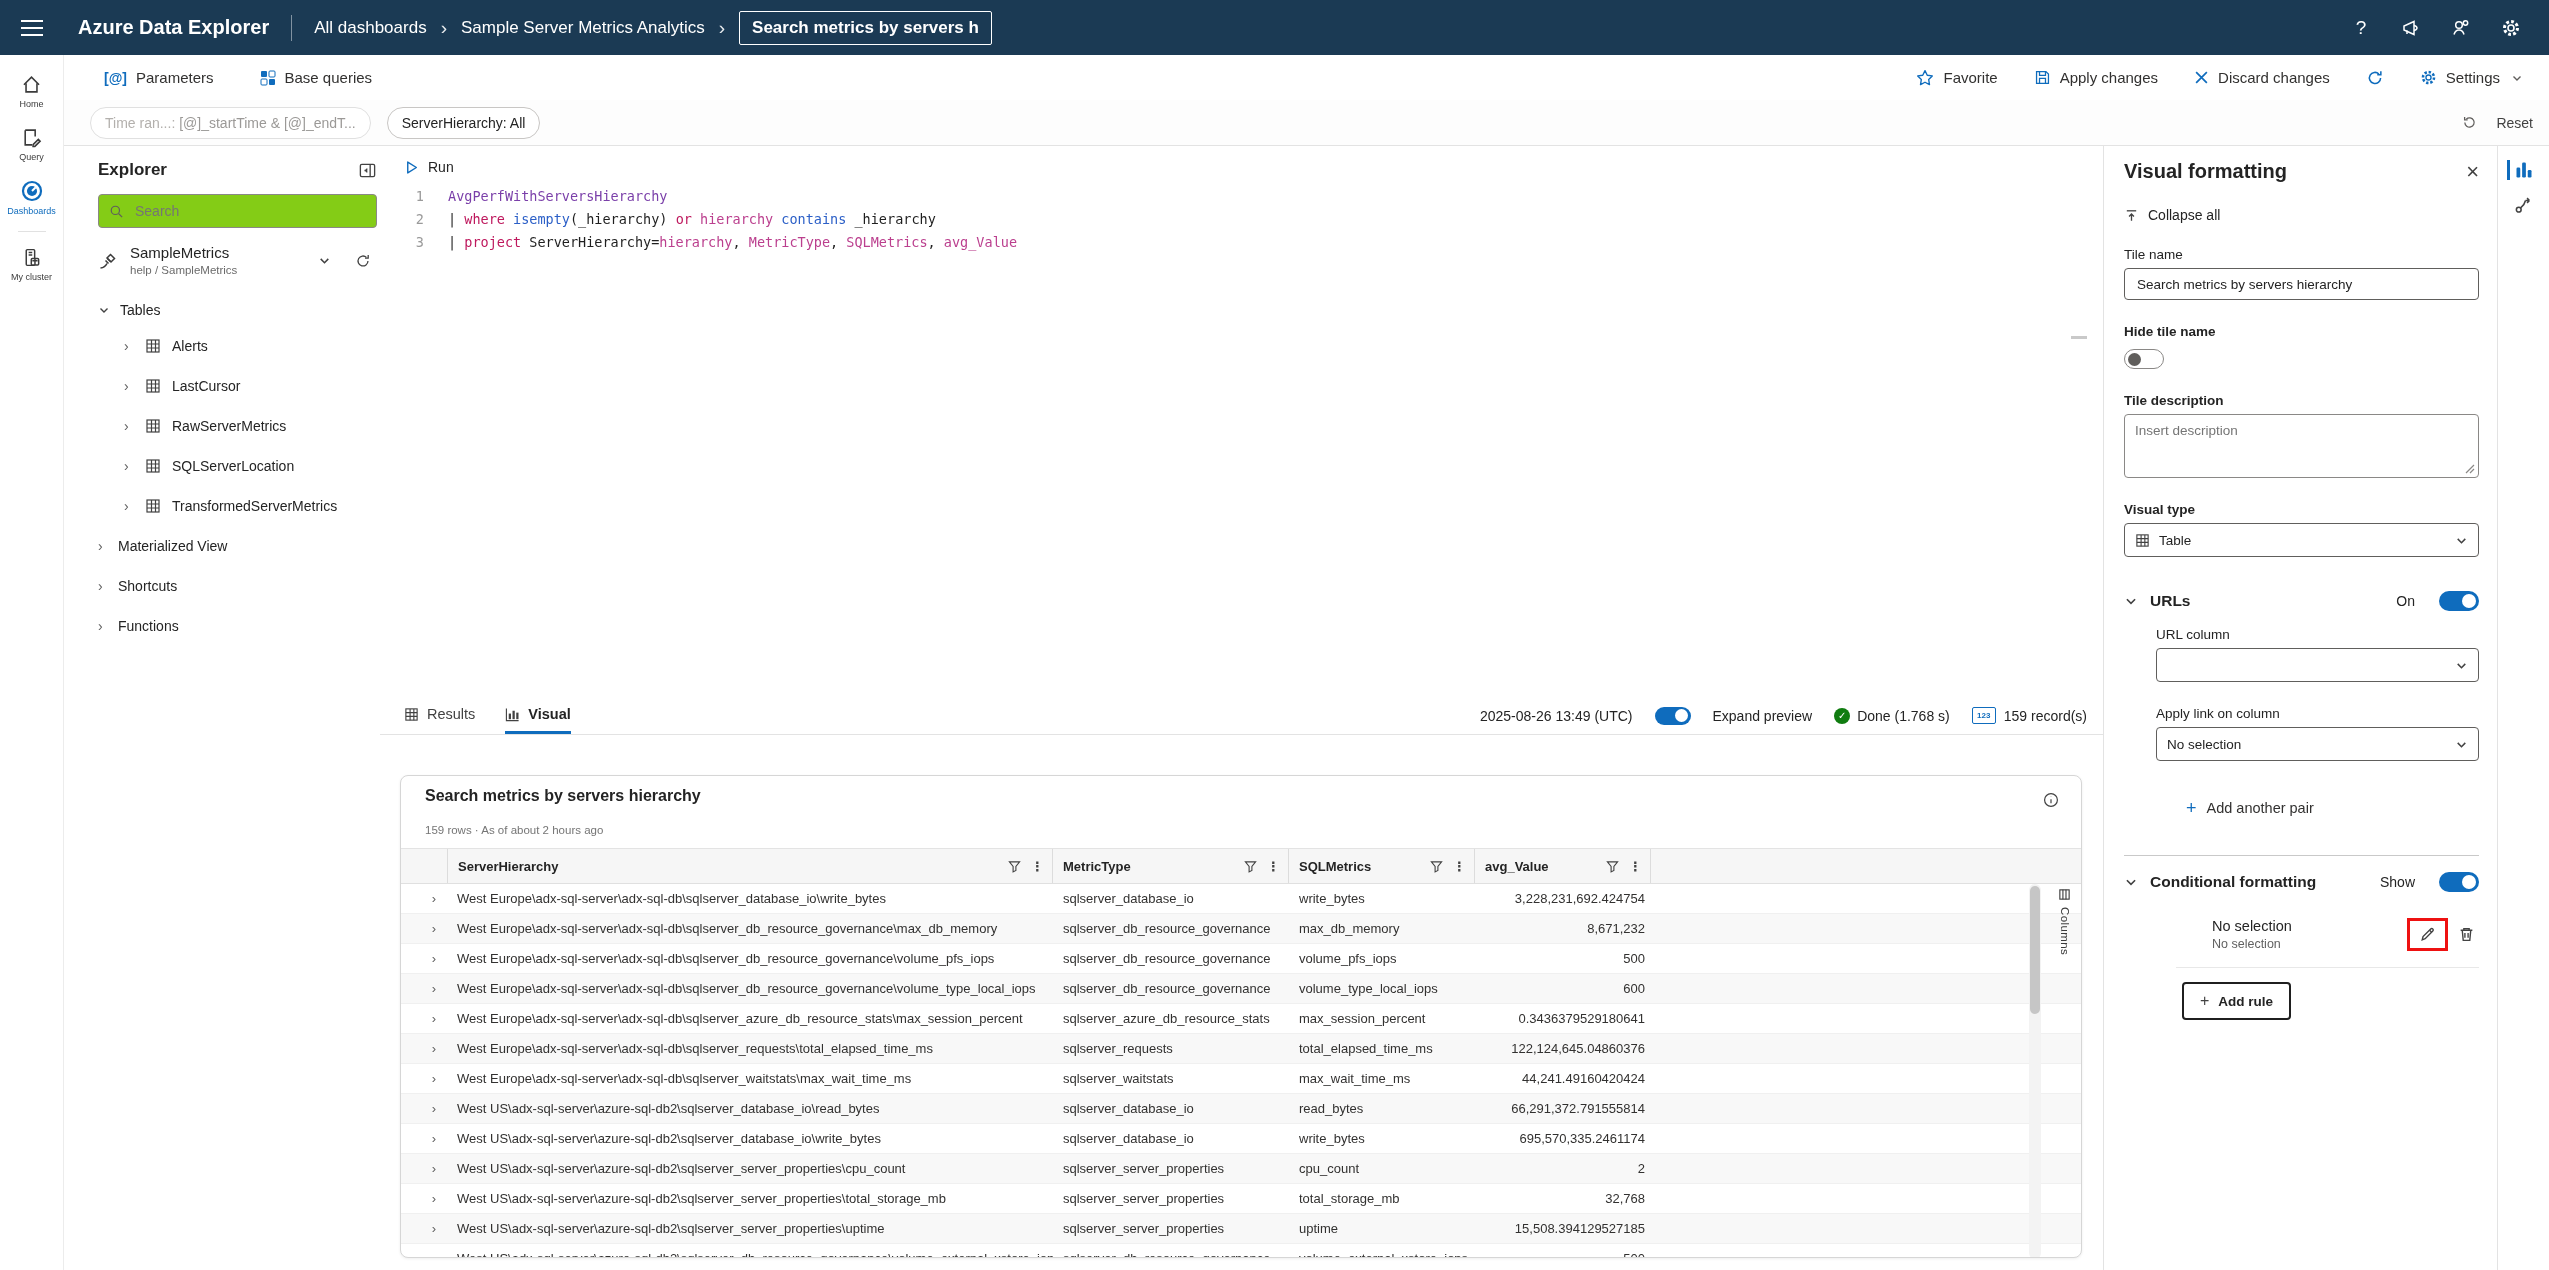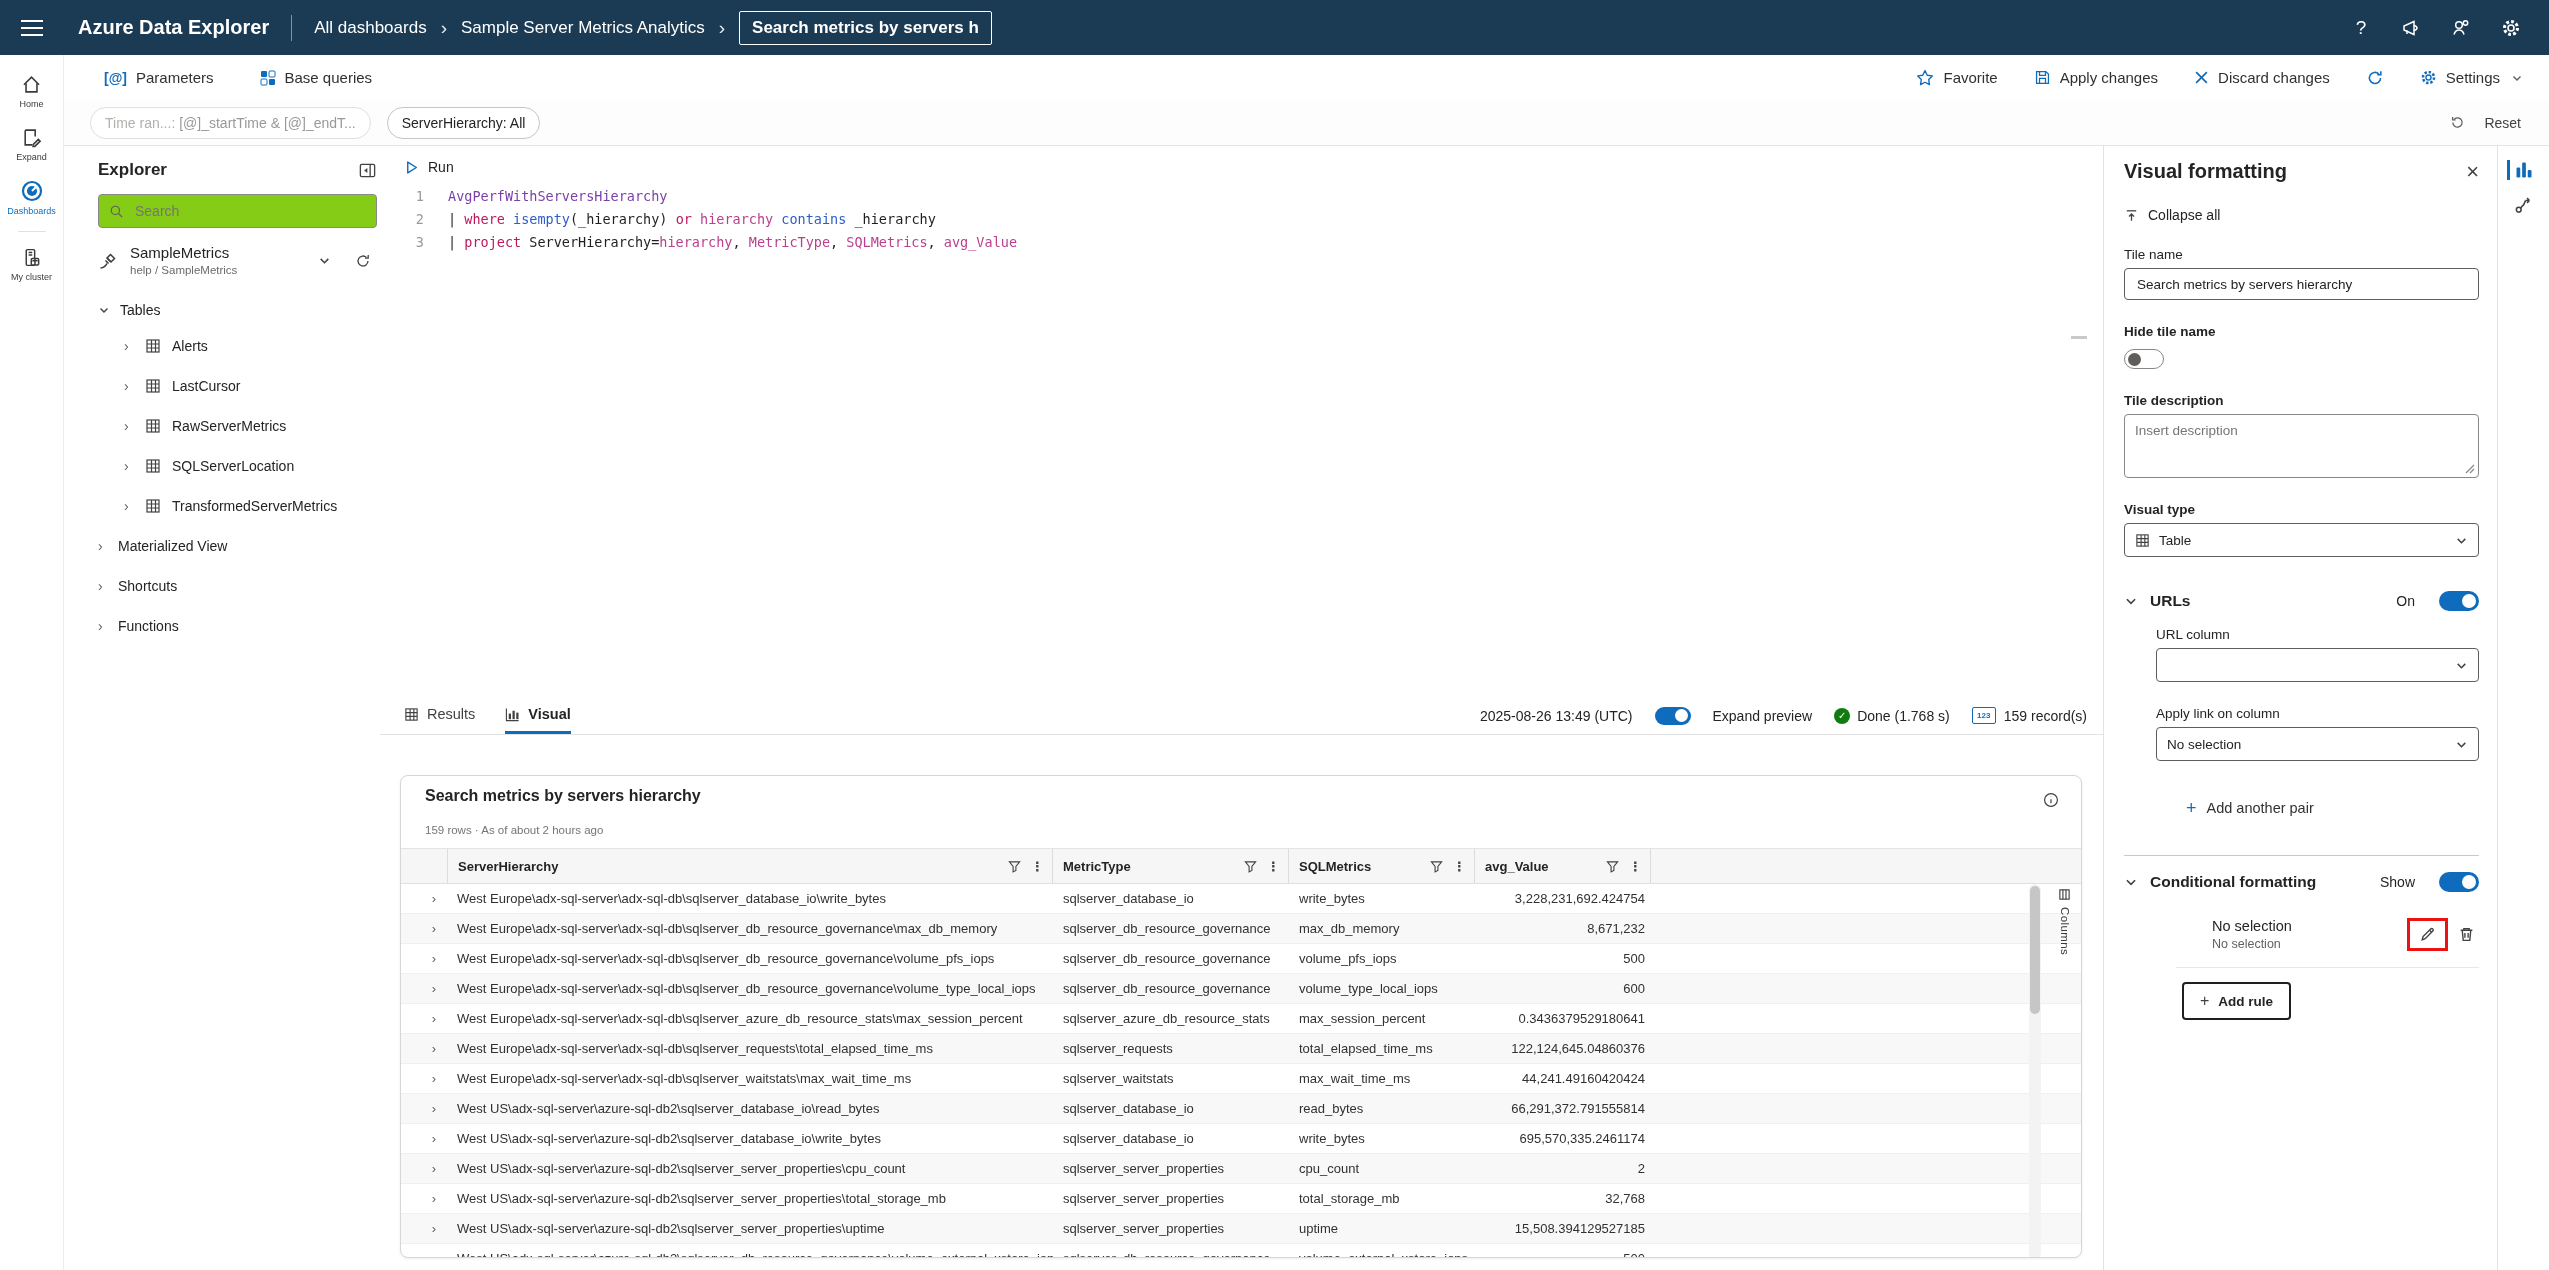--- a/index.html
+++ b/index.html
@@ -29,21 +29,21 @@
   .blue{color:#0f6cbd}
   .at-ic{font-weight:700;font-size:14px;color:#0f6cbd}
   .chev-sm{color:#605e5c;margin-left:2px}
 
   
   #filterbar{position:absolute;top:100px;left:64px;right:0;height:46px;background:#fdfdfd;border-bottom:1px solid #e3e3e3;display:flex;align-items:center;padding-left:26px;gap:16px;box-sizing:border-box}
   .pill{height:30px;border:1px solid #c8c6c4;border-radius:16px;display:flex;align-items:center;padding:0 14px;font-size:14px;background:#fff;cursor:pointer;white-space:nowrap}
   .pill.disabled{border-color:#e0e0e0;cursor:default}
   .pill.disabled .p-label{color:#b3b0ad}
   .pill.disabled .p-val{color:#9b9997}
-  .reset{margin-left:auto;display:flex;align-items:center;gap:19px;padding-right:28px;color:#424242;font-size:14px;cursor:pointer}
+  .reset{margin-left:auto;display:flex;align-items:center;gap:19px;padding-right:16px;color:#424242;font-size:14px;cursor:pointer}
   .reset svg{color:#605e5c}
 
   
   #rail{position:absolute;top:55px;left:0;width:64px;bottom:0;background:#fff;border-right:1px solid #ececec;display:flex;flex-direction:column;align-items:center;padding-top:10px;box-sizing:border-box}
   .rail-item{display:flex;flex-direction:column;align-items:center;gap:4px;padding:9px 0;width:100%;cursor:pointer;color:#3b3b3b}
   .rail-item .lbl{font-size:9px;line-height:10px;text-align:center}
   .rail-item.active{color:#0f6cbd}
   .rail-div{width:28px;height:1px;background:#e1e1e1;margin:6px 0}
 
   
@@ -302,21 +302,21 @@
       </span>
     <span class="lbl">Home</span>
   </div>
   <div class="rail-item">
     <span>
         <svg width="21" height="21" viewBox="0 0 20 20" fill="none" stroke="currentColor" stroke-width="1.5">
           <path d="M4 3h9.5v6M4 3v14h6.5"></path>
           <path d="M11.5 16.8l5-5 1.7 1.7-5 5h-1.7z"></path>
         </svg>
       </span>
-    <span class="lbl">Expand</span>
+    <span class="lbl">Query</span>
   </div>
   <div class="rail-item active">
     <span>
         <svg width="22" height="22" viewBox="0 0 20 20">
           <circle cx="10" cy="10" r="8.2" fill="none" stroke="currentColor" stroke-width="2"></circle>
           <circle cx="10" cy="10" r="4.6" fill="currentColor"></circle>
           <path d="M10 10l3.4-3.4" stroke="#fff" stroke-width="1.8"></path>
         </svg>
       </span>
     <span class="lbl">Dashboards</span>

